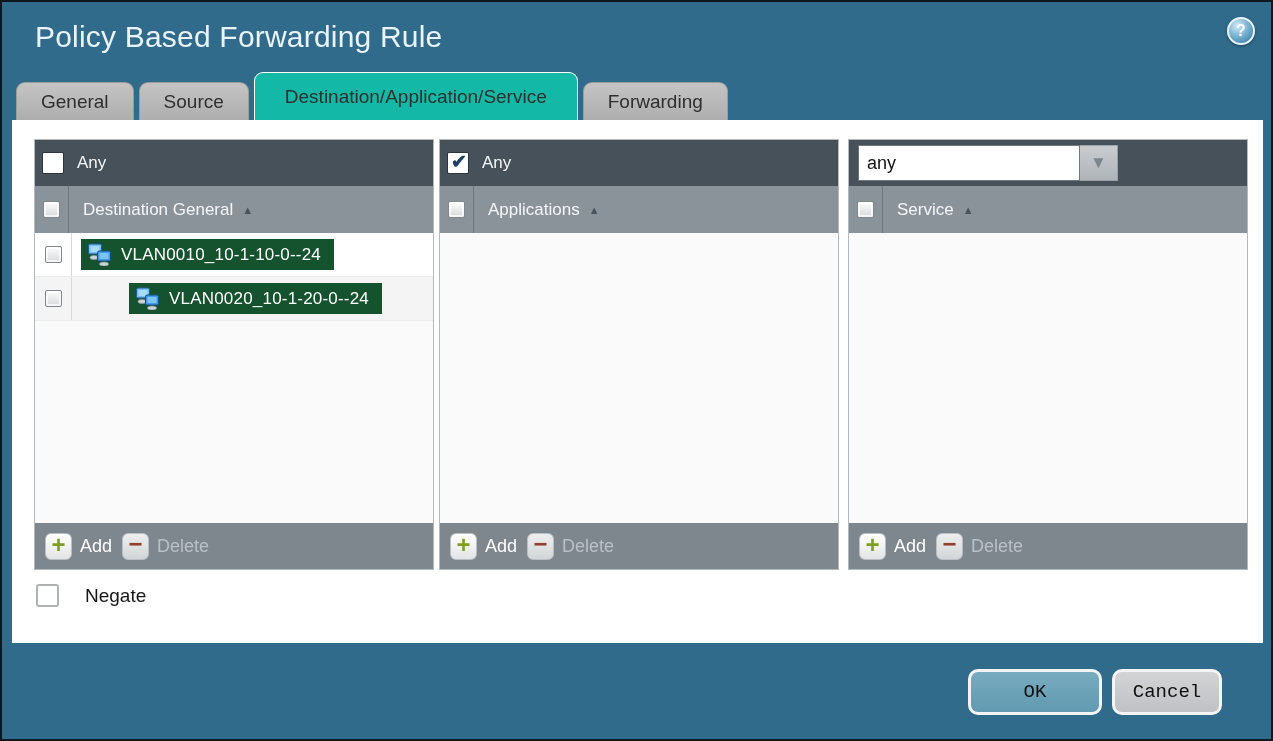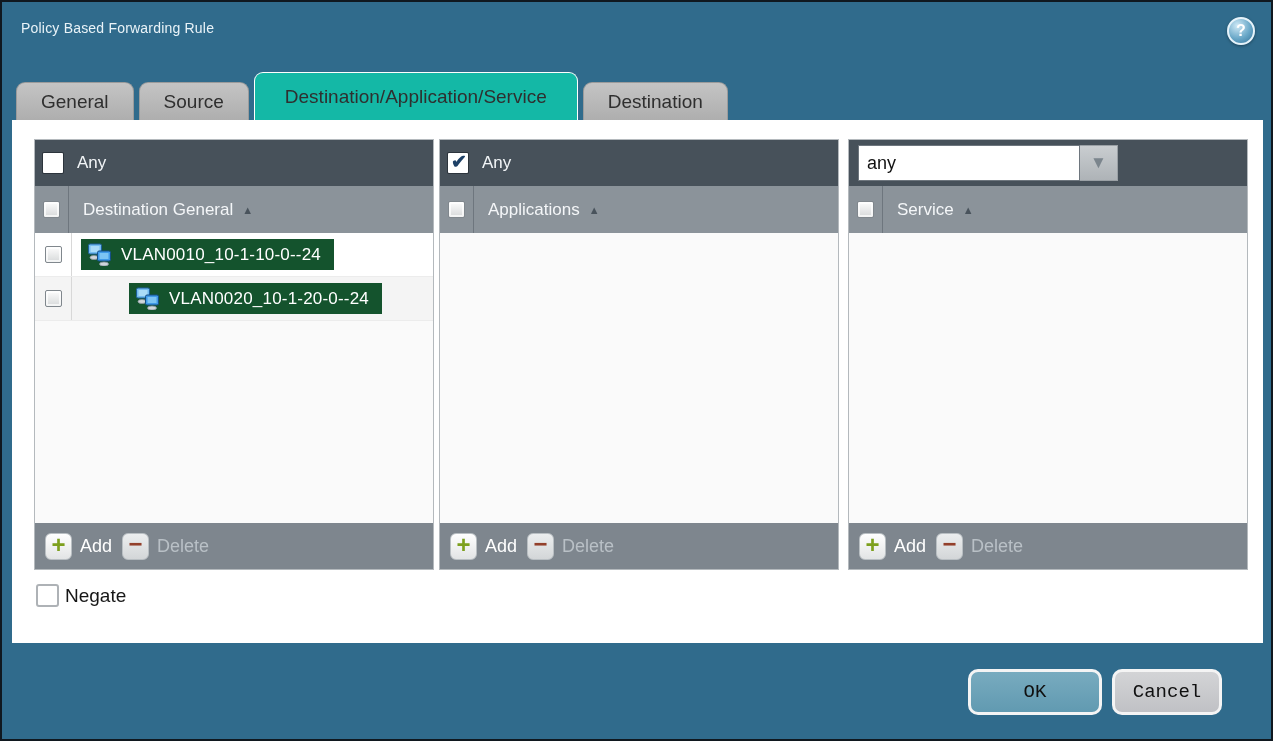--- a/index.html
+++ b/index.html
@@ -3,22 +3,22 @@
 <meta charset="utf-8">
 <style>
   * { margin:0; padding:0; box-sizing:border-box; }
   html,body { width:1273px; height:741px; font-family:"Liberation Sans", sans-serif; }
   .dialog {
     position:relative; width:1273px; height:741px;
     background:#306b8c; border:2px solid #10181f; overflow:hidden;
   }
   
   .title {
-    position:absolute; left:19px; top:18px;
-    color:#e9f3f8; font-size:14px; font-weight:400; letter-spacing:.2px;
+    position:absolute; left:33px; top:18px;
+    color:#e9f3f8; font-size:30px; font-weight:400; letter-spacing:.2px;
   }
   .help-icon {
     position:absolute; right:16px; top:15px; width:28px; height:28px;
     border-radius:50%;
     background:radial-gradient(circle at 35% 28%, #cfe9f6, #6aa8c8 55%, #33739a);
     border:2px solid #e6f3fa;
     box-shadow:0 1px 3px rgba(0,0,0,.35);
     display:flex; align-items:center; justify-content:center;
     color:#ffffff; font-weight:bold; font-size:16px; cursor:pointer;
   }
@@ -122,21 +122,21 @@
   }
   .combo-btn {
     width:38px; height:36px; background:linear-gradient(180deg,#c9cdd0,#aeb3b7);
     border:1px solid #9aa0a5; border-left:none;
     display:flex; align-items:center; justify-content:center;
   }
   .combo-btn .dd-glyph { color:#7b858d; font-size:17px; }
   
   .negate {
     position:absolute; left:24px; top:464px;
-    display:flex; align-items:center; gap:6px;
+    display:flex; align-items:center; gap:26px;
   }
   .cb-negate {
     width:23px; height:23px; background:#fff; border:2px solid #aeb2b6;
     border-radius:3px; cursor:pointer;
   }
   .negate-label { color:#161616; font-size:19px; }
   
   .btn {
     position:absolute; top:667px; height:46px; border-radius:10px;
     border:3px solid #f4f4f4; font-size:19px; color:#101010;
@@ -160,21 +160,21 @@
     <div class="tab">
       <span>General</span>
     </div>
     <div class="tab">
       <span>Source</span>
     </div>
     <div class="tab active">
       <span>Destination/Application/Service</span>
     </div>
     <div class="tab">
-      <span>Destination</span>
+      <span>Forwarding</span>
     </div>
   </div>
 
   <div class="content">
 
     <div class="col col1">
       <div class="any-bar">
         <span class="cb-any"></span>
         <span class="any-label">Any</span>
       </div>

